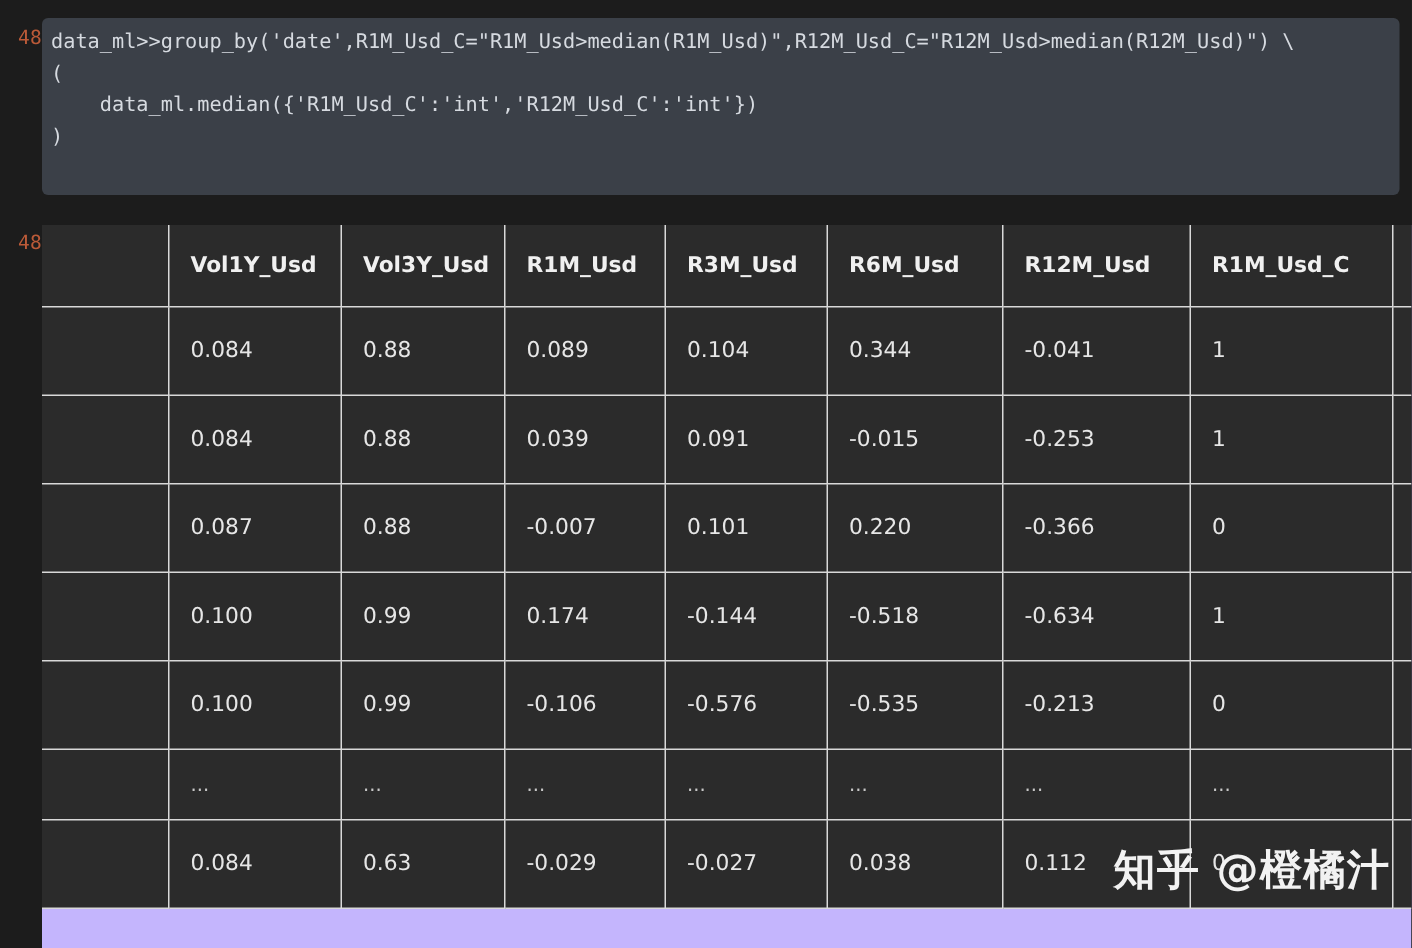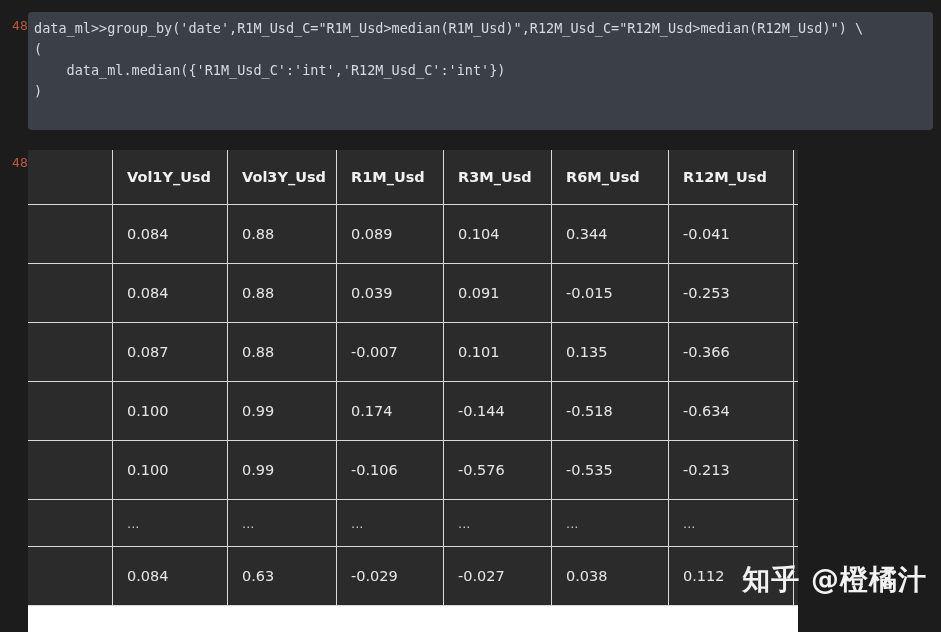--- a/index.html
+++ b/index.html
@@ -74,24 +74,24 @@
     color: #bb5a38;
     letter-spacing: 0.2px;
     white-space: nowrap;
   }
 
   
   #df-wrap {
     position: absolute;
     left: 28px;
     top: 150px;
-    width: 770px;
+    width: 913px;
     height: 482px;
     overflow: hidden;
-    background: #ffffff;
+    background: #c4b5fd;
   }
 
   table.df {
     border-collapse: collapse;
     table-layout: fixed;
     background: #2b2b2b;
     
     margin-left: -56px;
     width: 969px;
   }
@@ -217,21 +217,21 @@
             <td>-0.253</td>
             <td>1</td>
             <td>0</td>
           </tr>
           <tr>
             <td></td>
             <td>0.087</td>
             <td>0.88</td>
             <td>-0.007</td>
             <td>0.101</td>
-            <td>0.135</td>
+            <td>0.220</td>
             <td>-0.366</td>
             <td>0</td>
             <td>0</td>
           </tr>
           <tr>
             <td></td>
             <td>0.100</td>
             <td>0.99</td>
             <td>0.174</td>
             <td>-0.144</td>

